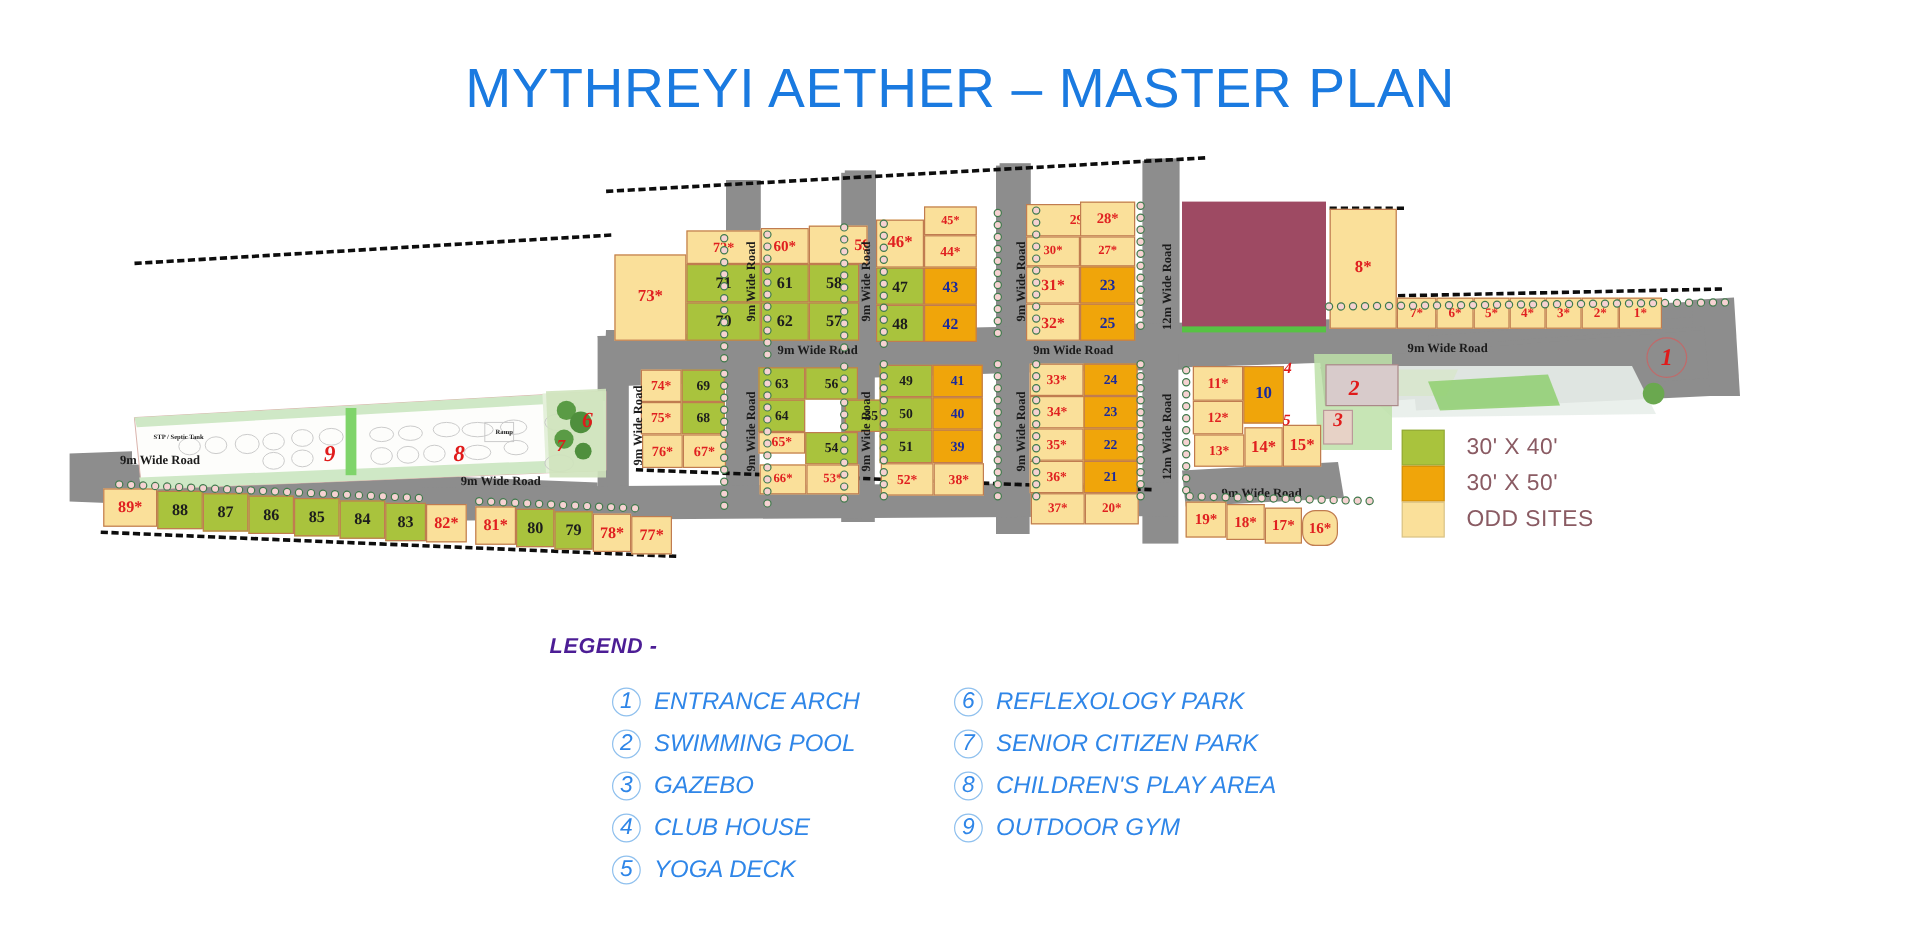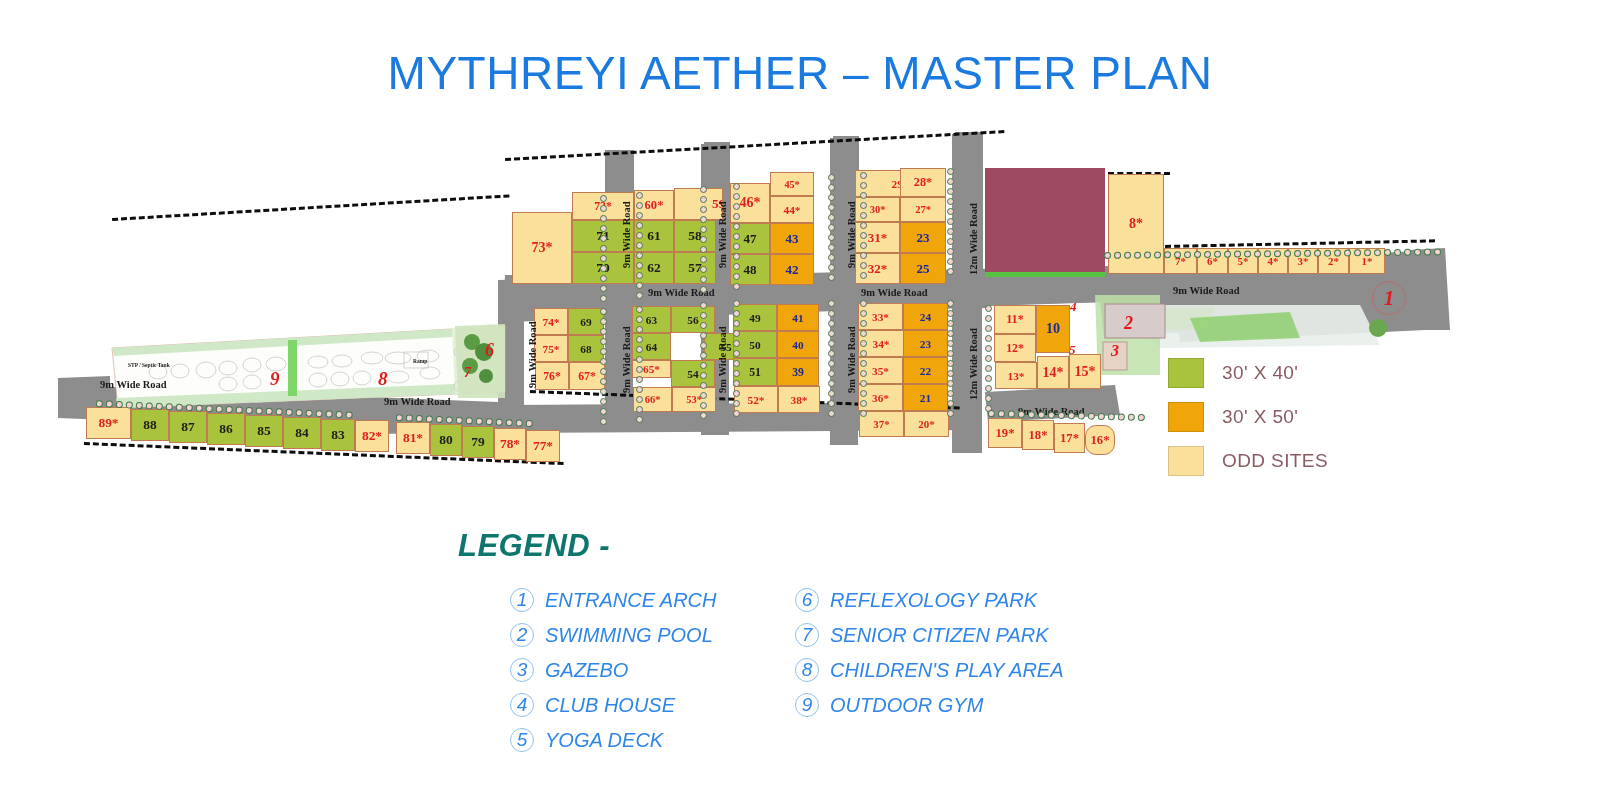--- a/index.html
+++ b/index.html
@@ -4,32 +4,32 @@
 <style>
   html,body{margin:0;padding:0;background:#ffffff;}
   body{width:1600px;height:788px;position:relative;overflow:hidden;
        font-family:"Liberation Sans",sans-serif;}
   #title{position:absolute;left:0;top:46px;width:1600px;text-align:center;
          color:#1a7ae0;font-size:46px;letter-spacing:.5px;font-weight:400;
          font-family:"Liberation Sans",sans-serif;}
   #plan{position:absolute;left:0;top:130px;width:1600px;height:380px;}
   
   #legend{position:absolute;left:458px;top:528px;width:760px;}
-  #legend-title{color:#0f766e;font-size:31px;font-style:italic;font-weight:700;
+  #legend-title{color:#4c1d95;font-size:18px;font-style:italic;font-weight:700;
                 letter-spacing:.5px;}
   #legend-cols{display:flex;margin-top:24px;margin-left:52px;}
   .legend-col{display:flex;flex-direction:column;gap:11px;}
   .legend-col:first-child{width:285px;}
   .legend-row{display:flex;align-items:center;gap:11px;}
   .lg-num{width:22px;height:22px;border-radius:50%;border:1.2px solid #8fc0ee;
           color:#2f86e8;font-size:19px;font-style:italic;display:flex;
           align-items:center;justify-content:center;flex:none;}
   .lg-txt{color:#2f86e8;font-size:20px;font-style:italic;white-space:nowrap;}
   
-  #key{position:absolute;left:1168px;top:358px;display:flex;flex-direction:column;gap:14px;}
+  #key{position:absolute;left:1168px;top:358px;display:flex;flex-direction:column;}
   .key-row{display:flex;align-items:center;gap:18px;}
   .key-sw{width:34px;height:28px;border:1px solid #00000022;flex:none;}
   .key-lb{color:#8a5b63;font-size:19px;letter-spacing:.4px;}
   .plotblk{position:absolute;box-sizing:border-box;border:.7px solid #c07c50;
            display:flex;align-items:center;justify-content:center;
            font-family:"Liberation Serif",serif;font-weight:700;overflow:hidden;}
   .g{background:#a9c33d;color:#1d1d1d;}
   .o{background:#f0a50a;color:#1a2a9c;}
   .y{background:#fae09a;color:#e02020;}
   .rdlbl{position:absolute;font-family:"Liberation Serif",serif;font-weight:700;

